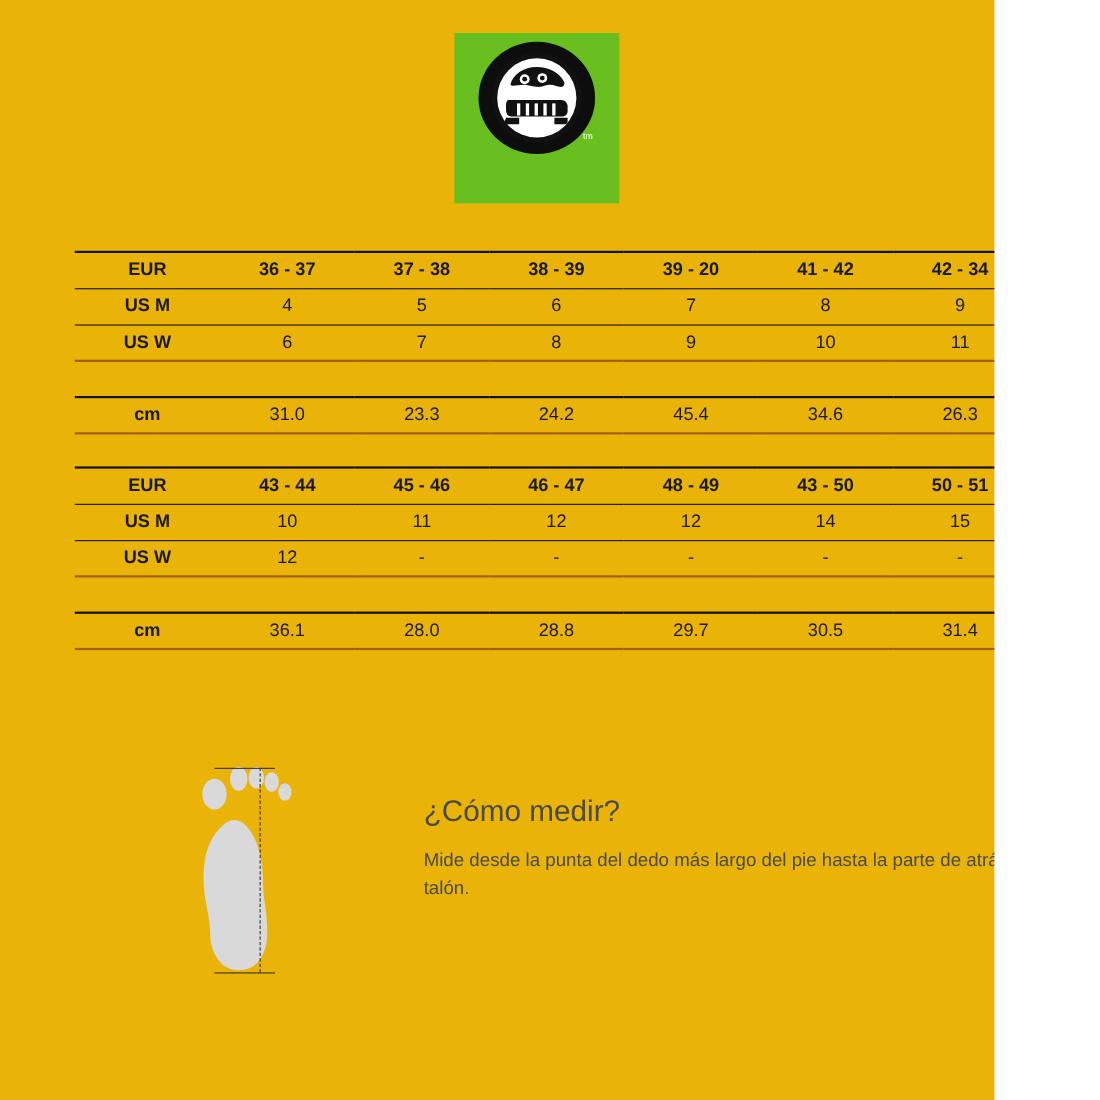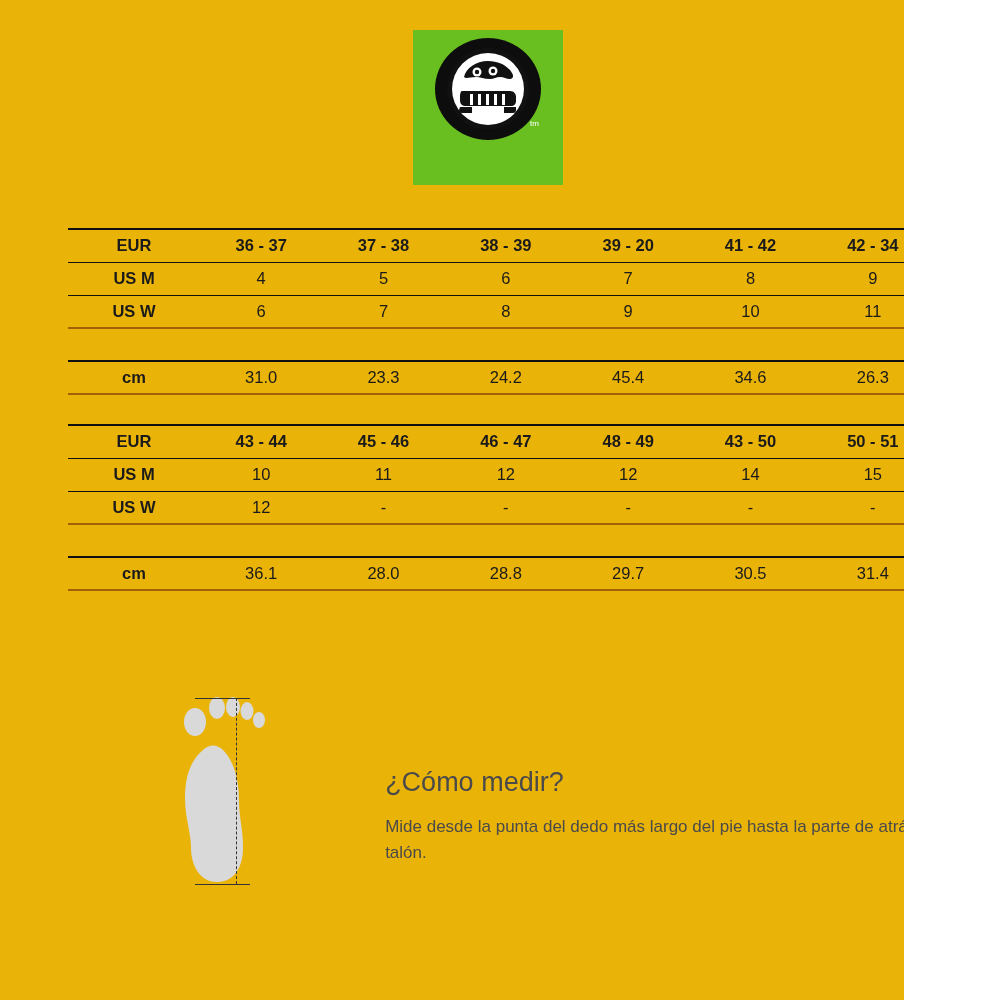--- a/index.html
+++ b/index.html
@@ -97,21 +97,21 @@
   tr.thinline td { border-top: 1px solid #111; }
   tr.botline td { border-bottom: 2px solid #a16207; margin-top: 16px; }
 
   
   .measure {
     position: absolute;
     left: 68px;
     top: 680px;
     width: 880px;
     display: flex;
-    align-items: center;
+    align-items: flex-start;
   }
   .foot-wrap {
     position: relative;
     width: 200px;
     height: 230px;
     margin-left: 105px;
   }
   .foot-svg { position: absolute; left: 0; top: 0; }
   .dim-top {
     position: absolute;

